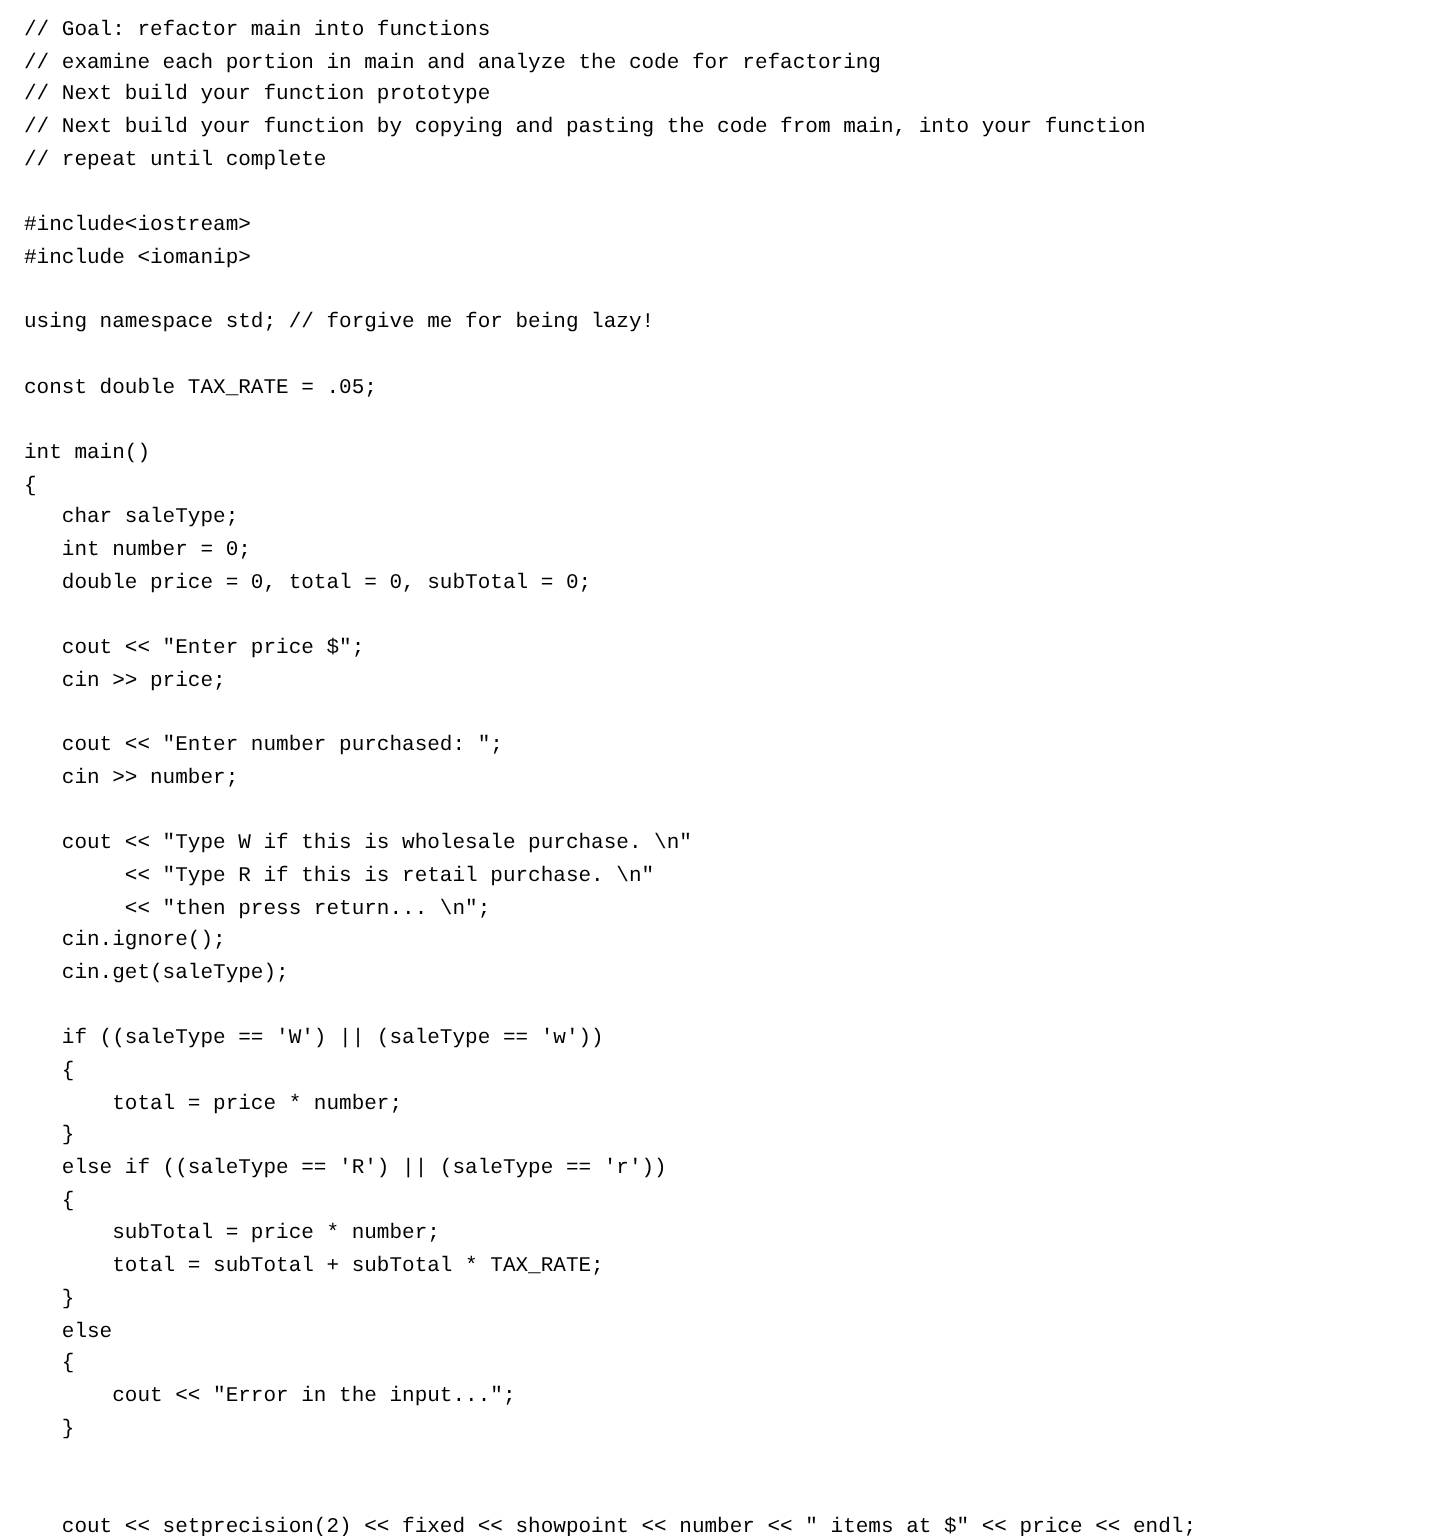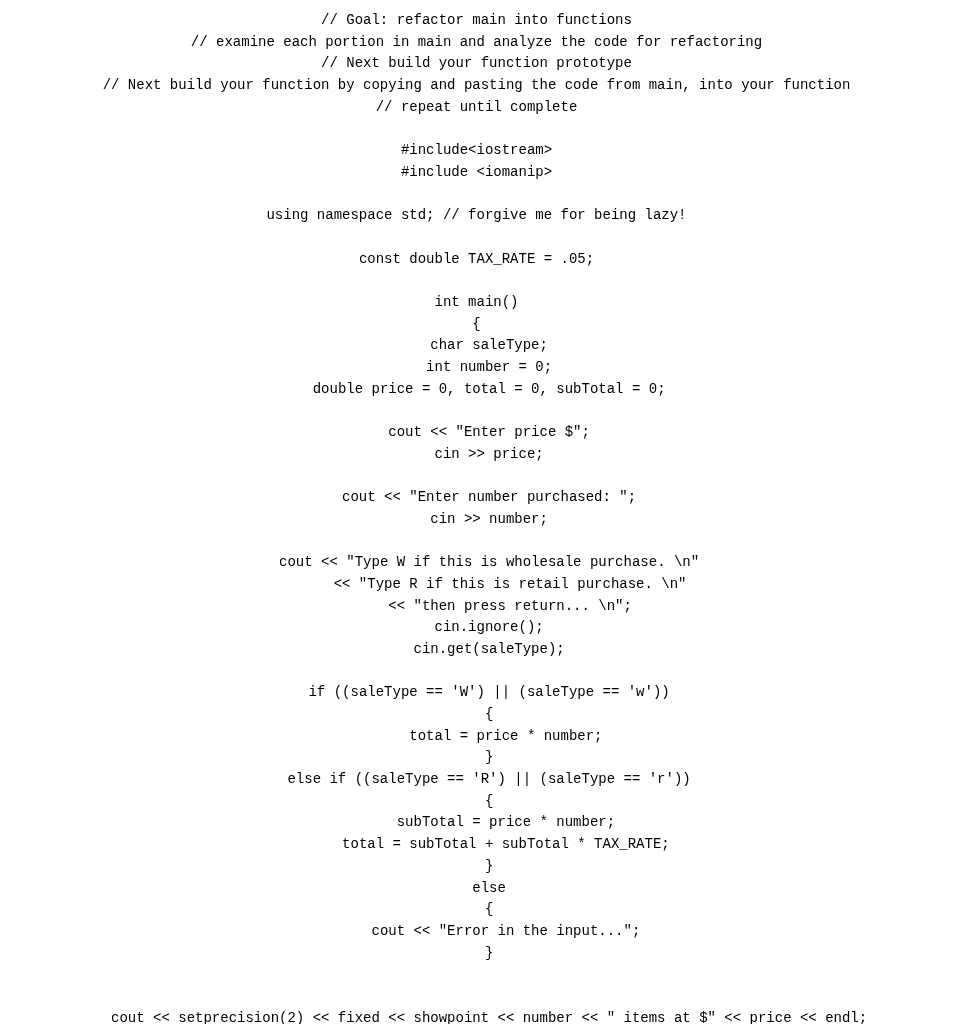--- a/index.html
+++ b/index.html
@@ -19,19 +19,18 @@
     }
 
     .code-block {
       line-height: 1.55;
       white-space: pre;
     }
 
     .line {
       display: block;
       white-space: pre;
-      text-align: center;
     }
   </style>
 </head>
 <body>
 
 <div class="code-block" id="code-render"><span class="line">// Goal: refactor main into functions</span><span class="line">// examine each portion in main and analyze the code for refactoring</span><span class="line">// Next build your function prototype</span><span class="line">// Next build your function by copying and pasting the code from main, into your function</span><span class="line">// repeat until complete</span><span class="line">&nbsp;</span><span class="line">#include&lt;iostream&gt;</span><span class="line">#include &lt;iomanip&gt;</span><span class="line">&nbsp;</span><span class="line">using namespace std; // forgive me for being lazy!</span><span class="line">&nbsp;</span><span class="line">const double TAX_RATE = .05;</span><span class="line">&nbsp;</span><span class="line">int main()</span><span class="line">{</span><span class="line">   char saleType;</span><span class="line">   int number = 0;</span><span class="line">   double price = 0, total = 0, subTotal = 0;</span><span class="line">&nbsp;</span><span class="line">   cout &lt;&lt; "Enter price $";</span><span class="line">   cin &gt;&gt; price;</span><span class="line">&nbsp;</span><span class="line">   cout &lt;&lt; "Enter number purchased: ";</span><span class="line">   cin &gt;&gt; number;</span><span class="line">&nbsp;</span><span class="line">   cout &lt;&lt; "Type W if this is wholesale purchase. \n"</span><span class="line">        &lt;&lt; "Type R if this is retail purchase. \n"</span><span class="line">        &lt;&lt; "then press return... \n";</span><span class="line">   cin.ignore();</span><span class="line">   cin.get(saleType);</span><span class="line">&nbsp;</span><span class="line">   if ((saleType == 'W') || (saleType == 'w'))</span><span class="line">   {</span><span class="line">       total = price * number;</span><span class="line">   }</span><span class="line">   else if ((saleType == 'R') || (saleType == 'r'))</span><span class="line">   {</span><span class="line">       subTotal = price * number;</span><span class="line">       total = subTotal + subTotal * TAX_RATE;</span><span class="line">   }</span><span class="line">   else</span><span class="line">   {</span><span class="line">       cout &lt;&lt; "Error in the input...";</span><span class="line">   }</span><span class="line">&nbsp;</span><span class="line">&nbsp;</span><span class="line">   cout &lt;&lt; setprecision(2) &lt;&lt; fixed &lt;&lt; showpoint &lt;&lt; number &lt;&lt; " items at $" &lt;&lt; price &lt;&lt; endl;</span></div>
 
 </body></html>

